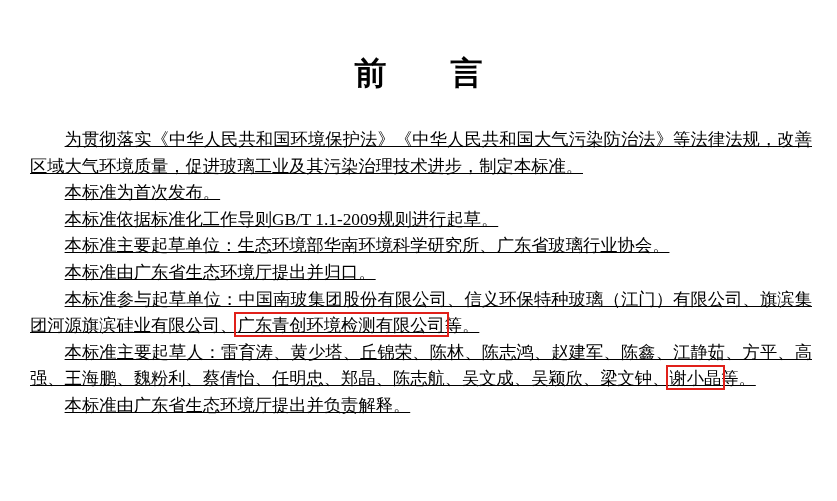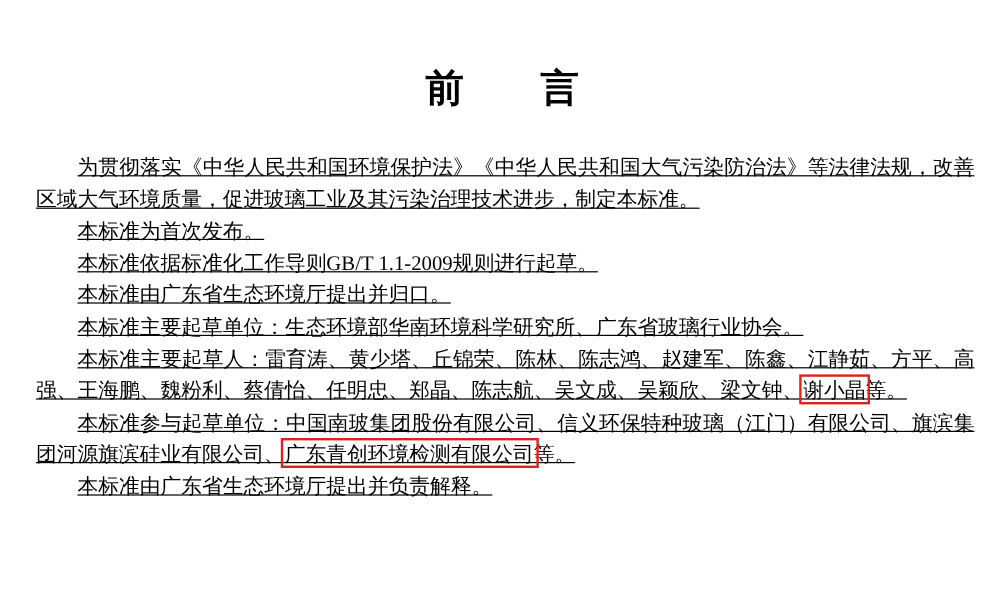--- a/index.html
+++ b/index.html
@@ -73,25 +73,25 @@
 
   <div class="body-text">
 
     <p>为贯彻落实《中华人民共和国环境保护法》《中华人民共和国大气污染防治法》等法律法规，改善区域大气环境质量，促进玻璃工业及其污染治理技术进步，制定本标准。</p>
 
 
     <p>本标准为首次发布。</p>
 
     <p>本标准依据标准化工作导则GB/T 1.1-2009规则进行起草。</p>
 
+    <p>本标准主要起草单位：生态环境部华南环境科学研究所、广东省玻璃行业协会。</p>
+
     <p>本标准由广东省生态环境厅提出并归口。</p>
 
-    <p>本标准主要起草单位：生态环境部华南环境科学研究所、广东省玻璃行业协会。</p>
+    <p><span>本标准参与起草单位：中国南玻集团股份有限公司、信义环保特种玻璃（江门）有限公司、旗滨集团河源旗滨硅业有限公司、</span><span class="redbox">广东青创环境检测有限公司</span><span>等。</span></p>
 
     <p><span>本标准主要起草人：雷育涛、黄少塔、丘锦荣、陈林、陈志鸿、赵建军、陈鑫、江静茹、方平、高强、王海鹏、魏粉利、蔡倩怡、任明忠、郑晶、陈志航、吴文成、吴颖欣、梁文钟、</span><span class="redbox">谢小晶</span><span>等。</span></p>
-
-    <p><span>本标准参与起草单位：中国南玻集团股份有限公司、信义环保特种玻璃（江门）有限公司、旗滨集团河源旗滨硅业有限公司、</span><span class="redbox">广东青创环境检测有限公司</span><span>等。</span></p>
 
 
     <p>本标准由广东省生态环境厅提出并负责解释。</p>
 
   </div>
 </div>
 
 </body></html>

